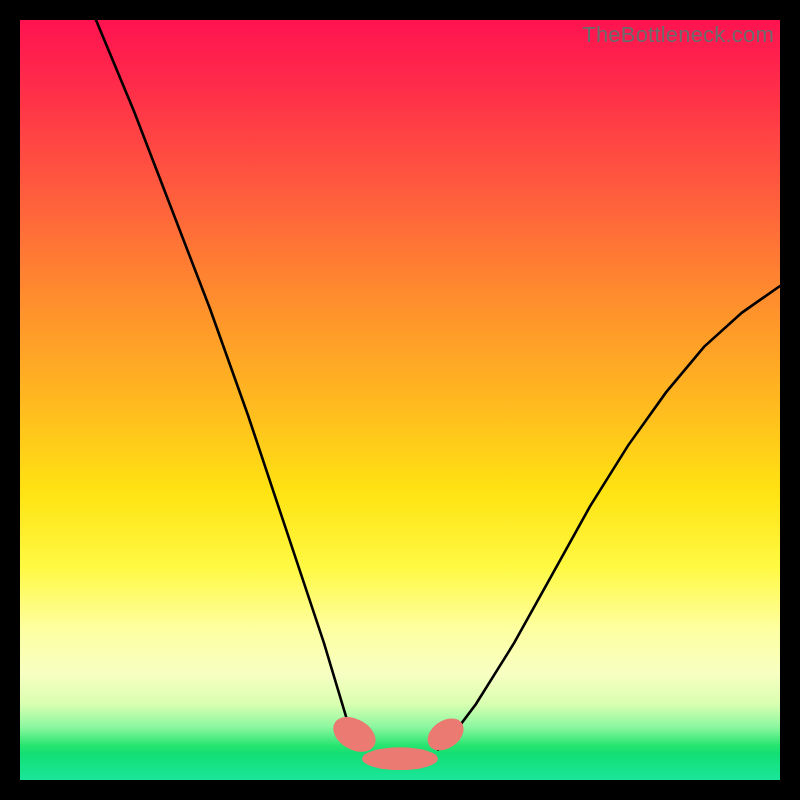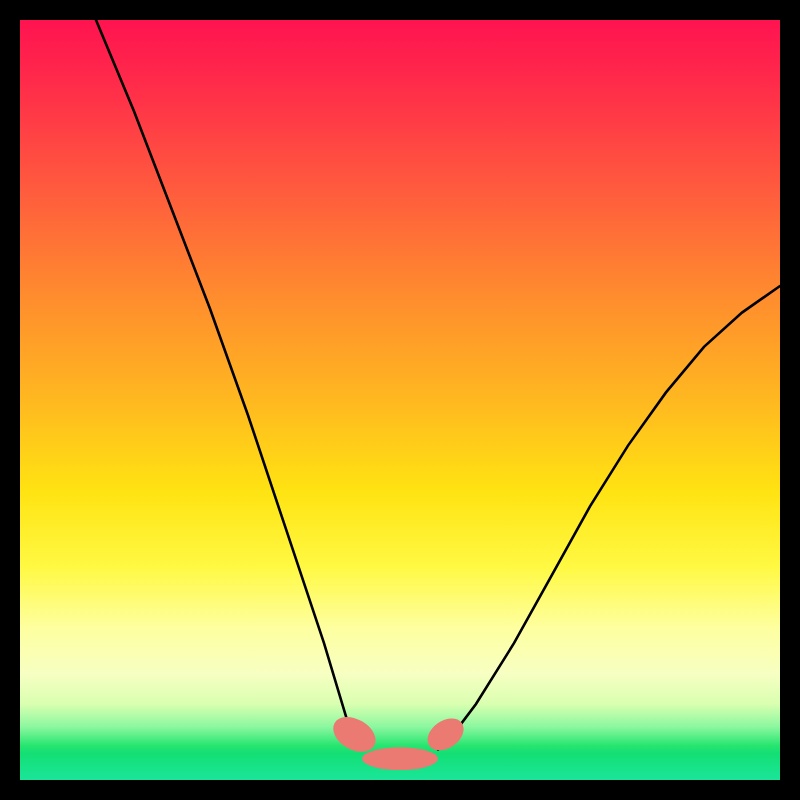--- a/index.html
+++ b/index.html
@@ -87,15 +87,16 @@
           <path d="M418.0 729.6 L433.2 714.4 L456.0 684.0 L494.0 623.2 L532.0 554.8 L570.0 486.4 L608.0 425.6 L646.0 372.4 L684.0 326.8 L722.0 292.6 L760.0 266.0" fill="none" stroke="#000" stroke-width="2.6" stroke-linecap="round"></path>
           <path d="M338.2 729.6 L418.0 729.6" fill="none" stroke="#000" stroke-width="0" stroke-linecap="round"></path>
         </g>
       <g id="markers-group">
           <ellipse cx="334.4" cy="714.4" rx="15.2" ry="22.8" fill="#eb7a72" transform="rotate(-60 334.4 714.4)"></ellipse>
           <ellipse cx="425.6" cy="714.4" rx="13.7" ry="19.8" fill="#eb7a72" transform="rotate(55 425.6 714.4)"></ellipse>
           <ellipse cx="380.0" cy="738.7" rx="38.0" ry="11.4" fill="#eb7a72"></ellipse>
         </g>
     </svg>
 
+    <div class="watermark">TheBottleneck.com</div>
   </div>
 
 </div>
 
 </body></html>

